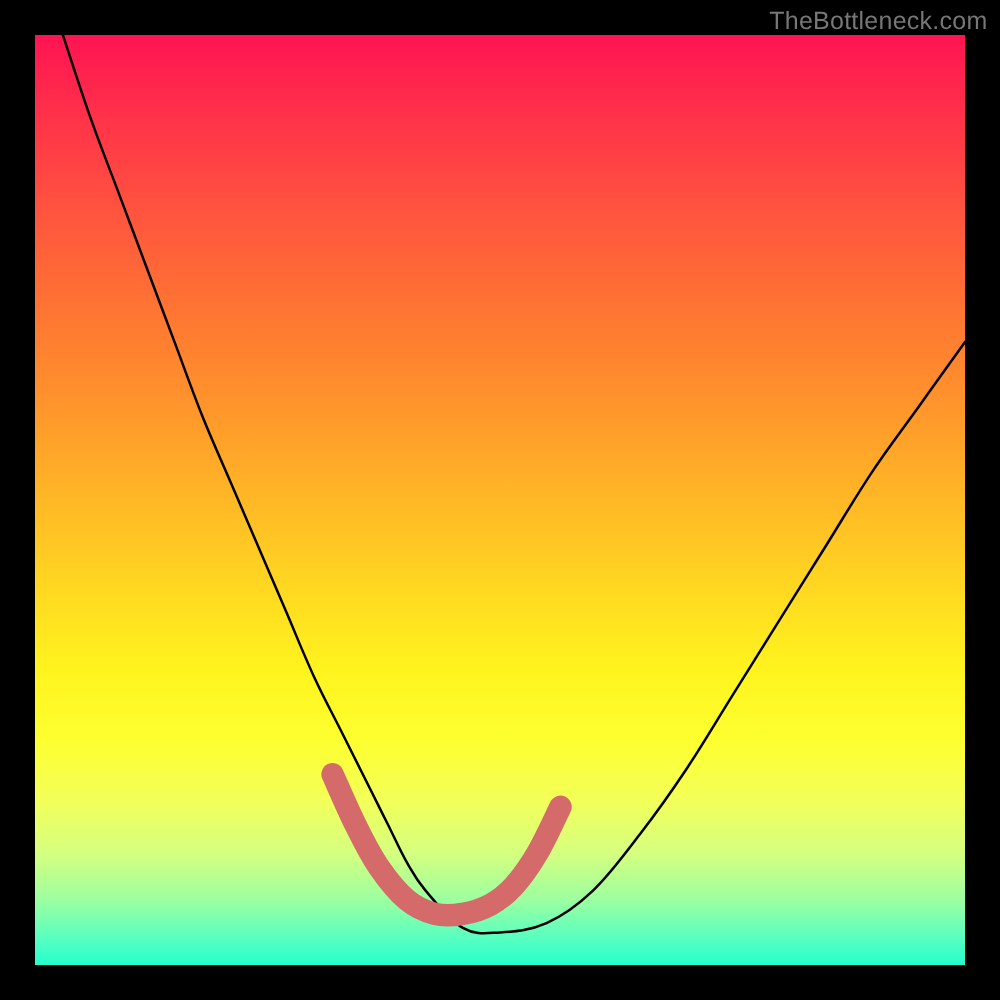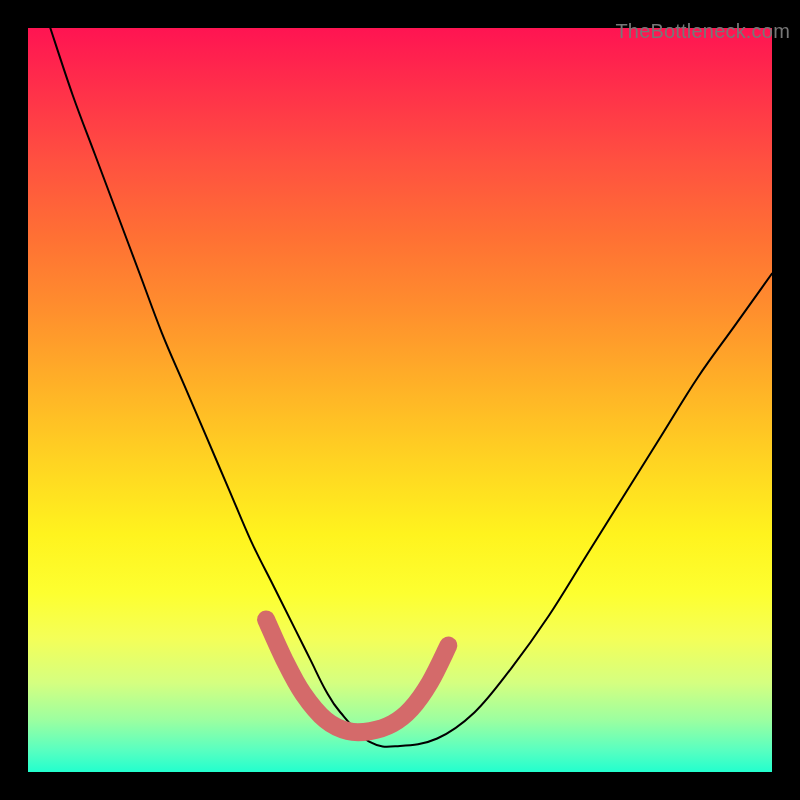--- a/index.html
+++ b/index.html
@@ -29,21 +29,21 @@
       #fdff30 76%,
       #f4ff58 82%,
       #d5ff80 88%,
       #9cffa0 93%,
       #5affc0 97%,
       #23ffce 100%
     );
   }
   .watermark {
     position: absolute;
-    top: 20px;
+    top: 6px;
     right: 10px;
     color: #777;
     font-size: 20px;
     font-weight: 500;
     letter-spacing: 0.2px;
     z-index: 5;
   }
   svg.plot {
     position: absolute;
     left: 0;

